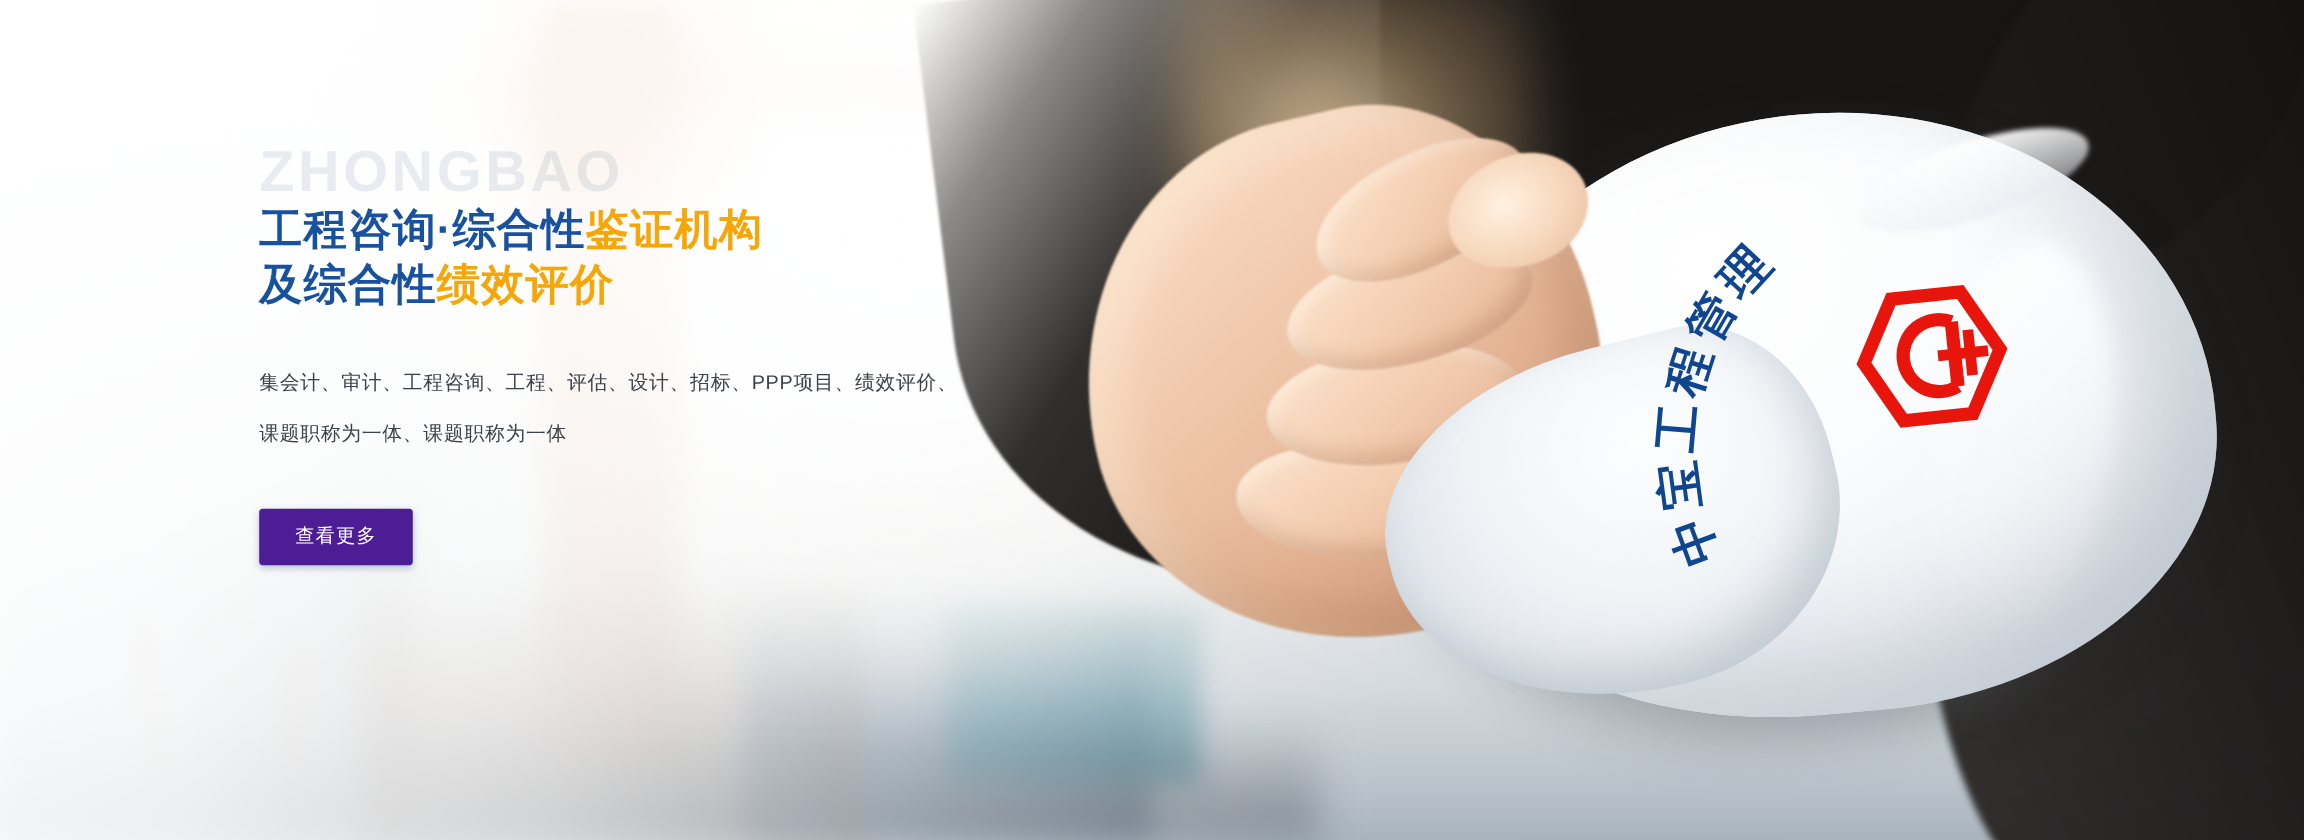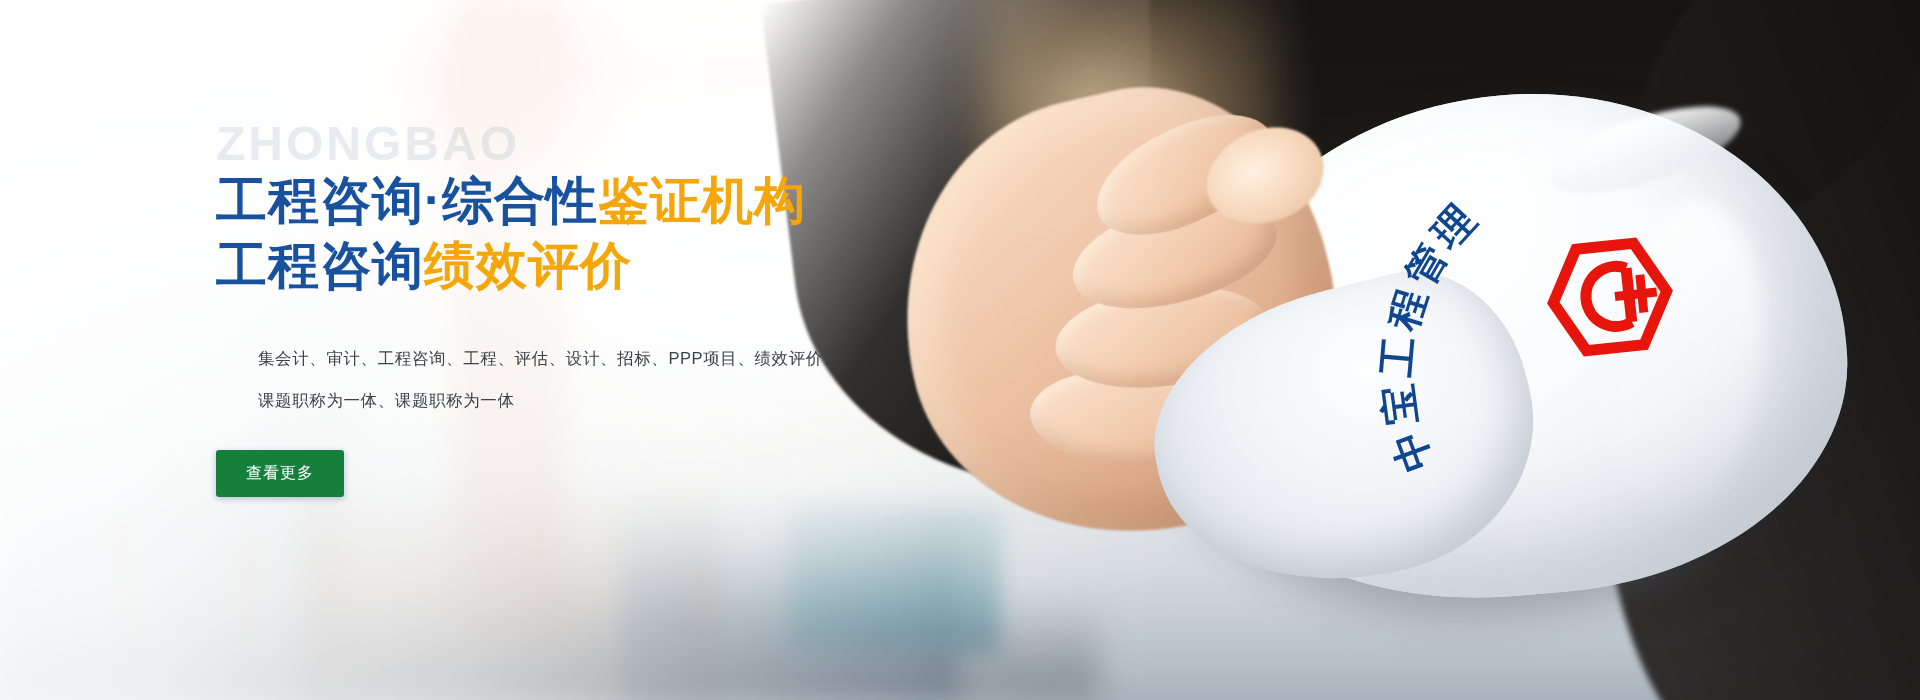--- a/index.html
+++ b/index.html
@@ -219,36 +219,36 @@
   .watermark {
     position:absolute; left:0px; top:0px;
     font-size:48px; font-weight:800; letter-spacing:3px;
     color:rgba(126,146,170,.17);
     white-space:nowrap; line-height:1;
     user-select:none;
   }
 
   .headline { position:relative; margin-top:48px; }
   .hl-line {
-    font-size:51px; font-weight:800; line-height:1.28;
+    font-size:36px; font-weight:800; line-height:1.28;
     letter-spacing:1px; white-space:nowrap;
   }
   .hl-blue   { color:#18529f; }
   .hl-orange { color:#f5a609; }
 
   .subtitle {
     margin-top:38px;
     font-size:16.5px; color:#3c4248; line-height:2.6;
-    letter-spacing:.6px; font-weight:400;margin-left:42px;
+    letter-spacing:.6px; font-weight:400;
   }
   .subtitle div { white-space:nowrap; }
 
   .cta {
-    display:inline-block; margin-top:28px;
-    background:#15803d; color:#ffffff;
+    display:inline-block; margin-top:40px;
+    background:#4c1d95; color:#ffffff;
     font-size:16px; letter-spacing:1px;
     padding:13px 30px; border:none; border-radius:3px;
     cursor:pointer; font-family:inherit;
     box-shadow:0 2px 6px rgba(16,60,115,.28);
   }
 </style>
 </head>
 <body>
 
 <div class="banner">
@@ -313,21 +313,21 @@
 
   <div class="content">
 
     <div class="watermark">ZHONGBAO</div>
 
     <div class="headline">
       <div class="hl-line">
         <span class="hl-blue">工程咨询·综合性</span><span class="hl-orange">鉴证机构</span>
       </div>
       <div class="hl-line">
-        <span class="hl-blue">工程咨询</span><span class="hl-orange">绩效评价</span>
+        <span class="hl-blue">及综合性</span><span class="hl-orange">绩效评价</span>
       </div>
     </div>
 
     <div class="subtitle">
       <div>集会计、审计、工程咨询、工程、评估、设计、招标、PPP项目、绩效评价、</div>
       <div>课题职称为一体、课题职称为一体</div>
     </div>
 
     <button class="cta">查看更多</button>
   </div>

